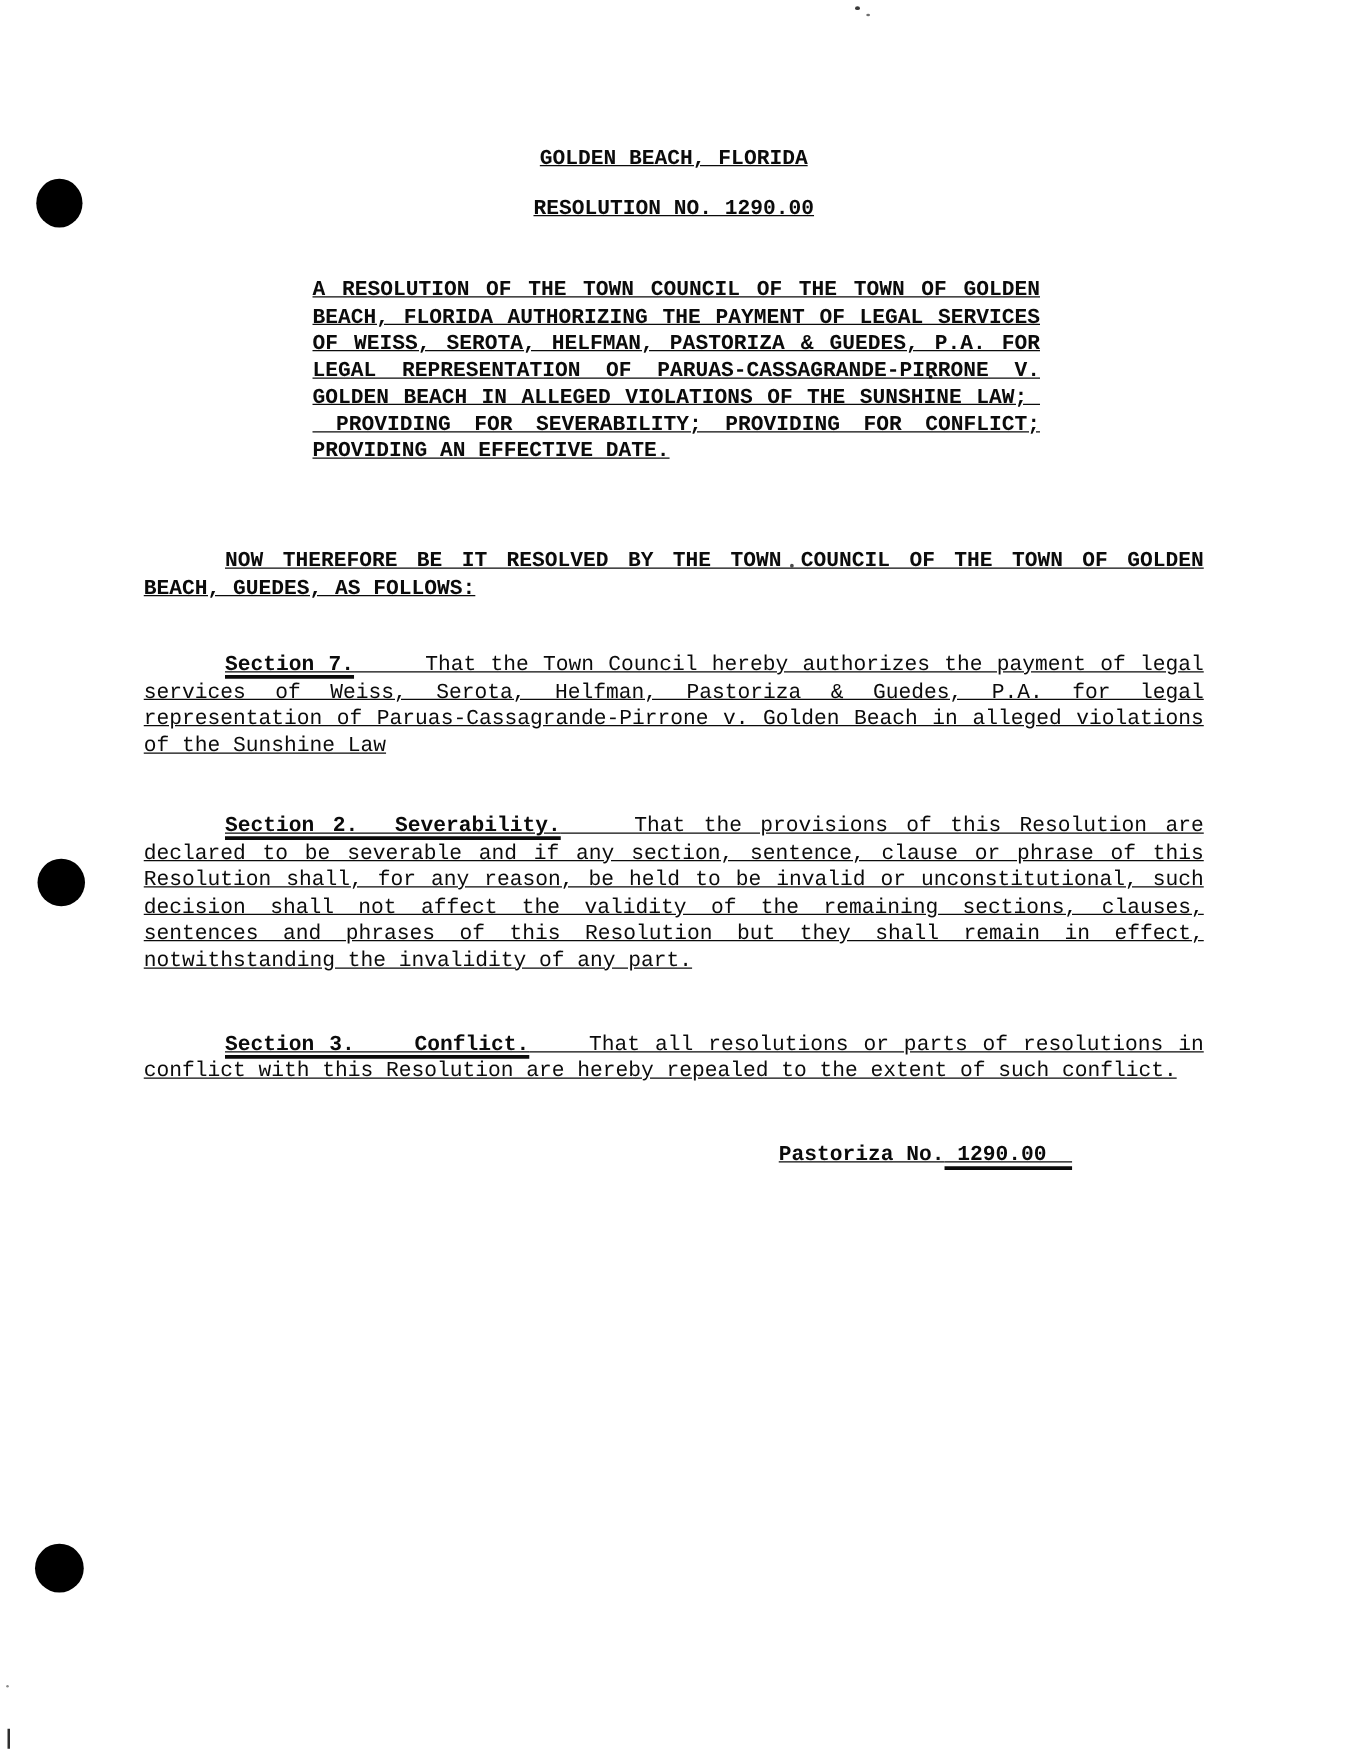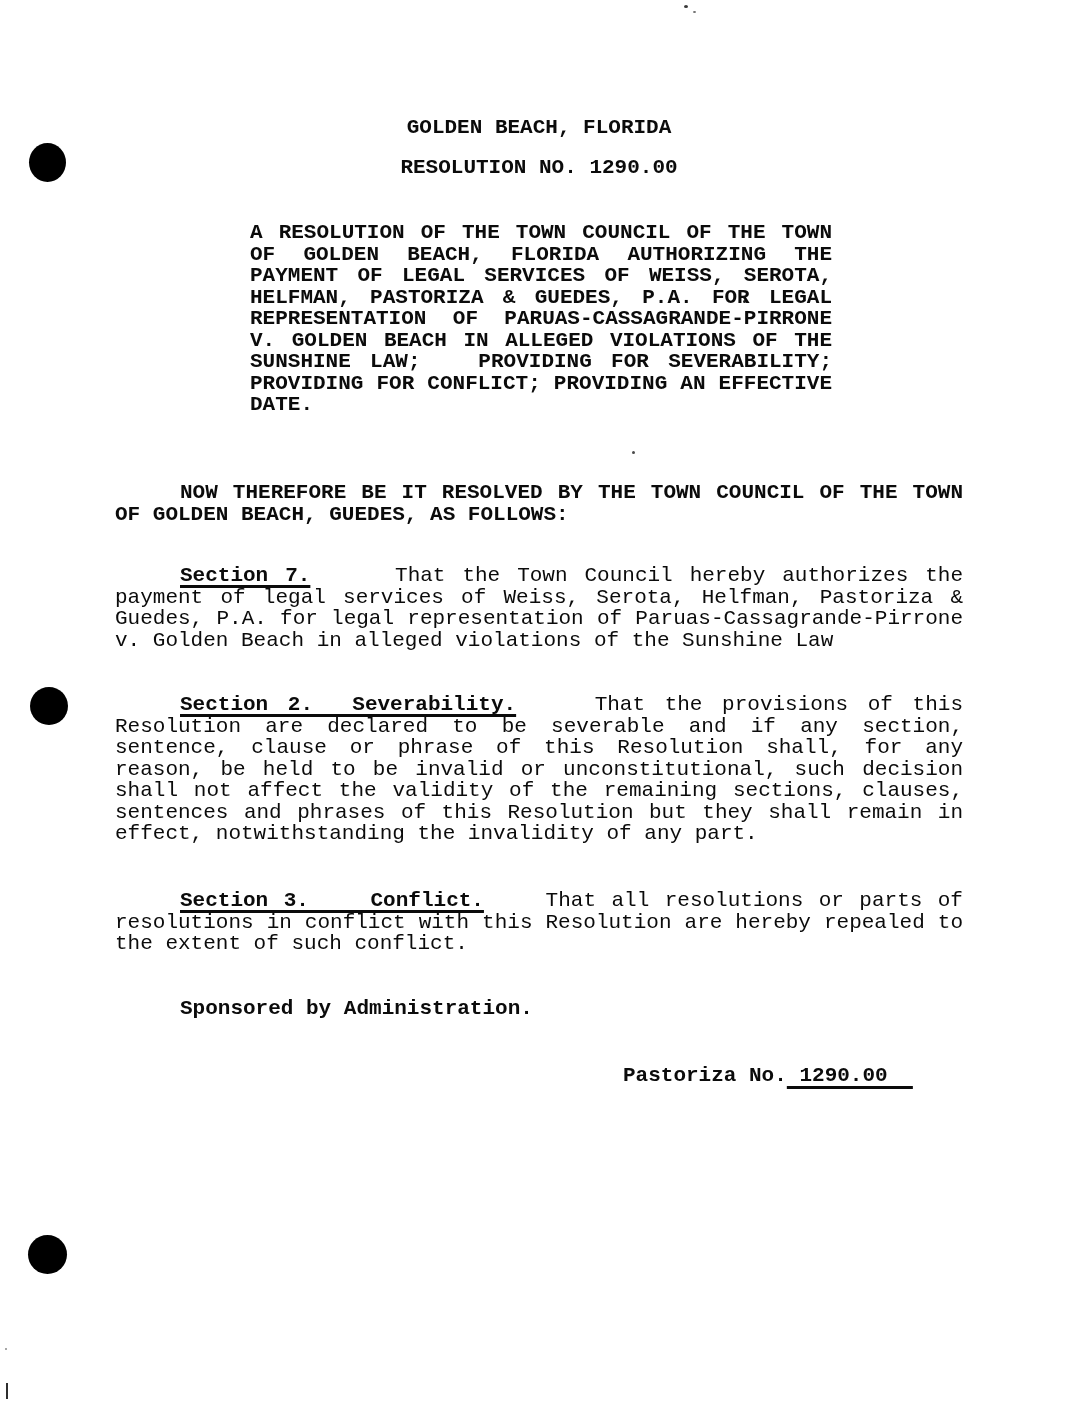--- a/index.html
+++ b/index.html
@@ -11,22 +11,23 @@
     font-family: "Liberation Mono", "DejaVu Sans Mono", monospace;
     color: #0b0b0b;
     overflow: hidden;
   }
   .content {
     position: absolute;
     left: 115px;
     top: 0;
     width: 848px;
     padding-top: 117px;
-    font-size: 21px;
+    font-size: 17px;
     line-height: 21.5px;
+    text-decoration: underline;
   }
   .content p, .content div.h { margin: 0; }
   .center { text-align: center; }
   .bold { font-weight: 700; }
   .just { text-align: justify; }
   .indent { text-indent: 65px; }
   .preamble {
     margin-left: 135px !important;
     width: 582px;
     text-align: justify;
@@ -103,19 +104,18 @@
 
     <p class="just indent bold m-resolved">NOW THEREFORE BE IT RESOLVED BY THE TOWN COUNCIL OF THE TOWN OF GOLDEN BEACH, GUEDES, AS FOLLOWS:</p>
 
     <p class="just indent m-s1"><span class="bold u">Section 7.</span><span>&nbsp; &nbsp; &nbsp;That the Town Council hereby authorizes the payment of legal services of Weiss, Serota, Helfman, Pastoriza &amp; Guedes, P.A. for legal representation of Paruas-Cassagrande-Pirrone v. Golden Beach in alleged violations of the Sunshine Law</span></p>
 
     <p class="just indent m-s2"><span class="bold u">Section 2.&nbsp; Severability.</span><span>&nbsp; &nbsp; That the provisions of this Resolution are declared to be severable and if any section, sentence, clause or phrase of this Resolution shall, for any reason, be held to be invalid or unconstitutional, such decision shall not affect the validity of the remaining sections, clauses, sentences and phrases of this Resolution but they shall remain in effect, notwithstanding the invalidity of any part.</span></p>
 
     <p class="just indent m-s3"><span class="bold u">Section 3.&nbsp; &nbsp; Conflict.</span><span>&nbsp; &nbsp; That all resolutions or parts of resolutions in conflict with this Resolution are hereby repealed to the extent of such conflict.</span></p>
 
 
-    <p class="indent bold m-sponsored">Sponsored by Administration.</p>
 
 
     <p class="footerline"><span>Pastoriza No.</span><span class="u2">&nbsp;1290.00&nbsp;&nbsp;</span></p>
 
   </div>
 </div>
 
 </body></html>

